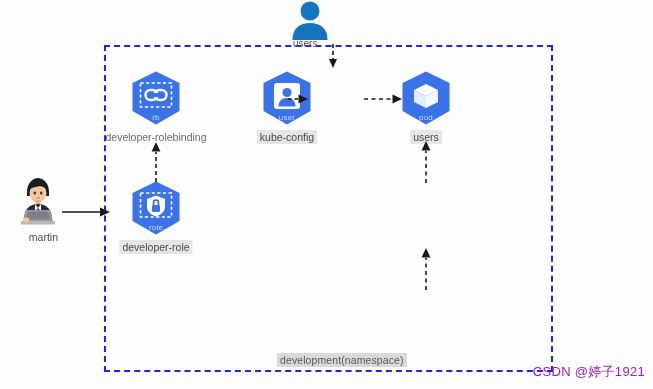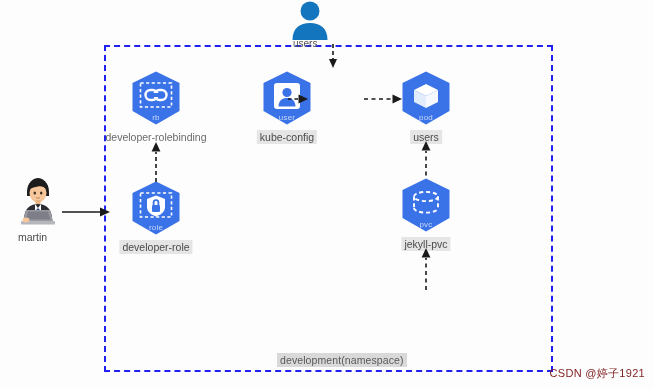--- a/index.html
+++ b/index.html
@@ -95,33 +95,33 @@
     white-space: nowrap;
   }
 
   
   .martin-actor { position: absolute; left: 14px; top: 176px; width: 48px; height: 52px; }
   .martin-label {
     position: absolute;
     left: 18px;
     top: 231px;
     width: 40px;
-    text-align: left;
+    text-align: right;
     font-size: 10.5px;
     color: #4a4a4a;
     white-space: nowrap;
   }
 
   
   .watermark {
     position: absolute;
     right: 8px;
     bottom: 8px;
-    font-size: 11px;
-    color: #7f1d1d;
+    font-size: 13px;
+    color: #a21caf;
     letter-spacing: 0.3px;
     white-space: nowrap;
     margin-top: 14px;
   }
 </style>
 </head>
 <body>
 
 <div id="canvas">
 
@@ -263,36 +263,20 @@
     <div class="node-caption hl">users</div>
   </div>
 
   <div class="edge" style="left:418px; top:139px;">
     <svg width="20" height="44">
       <line x1="8" y1="44" x2="8" y2="12" stroke="#1a1a1a" stroke-width="1.6" stroke-dasharray="4,3.5"></line>
       <polygon points="8,2 3.6,11.5 12.4,11.5" fill="#1a1a1a"></polygon>
     </svg>
   </div>
 
-  <div class="node" style="left:398px; top:177px;">
-    <div class="hex">
-      <svg width="56" height="56" viewBox="0 0 56 56">
-        <polygon points="28,1.5 51.5,13 51.5,41 28,54.5 4.5,41 4.5,13" fill="#3a72e8"></polygon>
-
-        <ellipse cx="28" cy="19.5" rx="12" ry="4.6" fill="none" stroke="#ffffff" stroke-width="1.9" stroke-dasharray="4,2.8"></ellipse>
-
-        <line x1="16" y1="19.5" x2="16" y2="31" stroke="#ffffff" stroke-width="1.9" stroke-dasharray="4,2.8"></line>
-        <line x1="40" y1="19.5" x2="40" y2="31" stroke="#ffffff" stroke-width="1.9" stroke-dasharray="4,2.8"></line>
-
-        <path d="M16 31 A12 4.6 0 0 0 40 31" fill="none" stroke="#ffffff" stroke-width="1.9" stroke-dasharray="4,2.8"></path>
-      </svg>
-    </div>
-    <div class="node-kind">pvc</div>
-    <div class="node-caption hl">jekyll-pvc</div>
-  </div>
 
   <div class="edge" style="left:418px; top:246px;">
     <svg width="20" height="44">
       <line x1="8" y1="44" x2="8" y2="12" stroke="#1a1a1a" stroke-width="1.6" stroke-dasharray="4,3.5"></line>
       <polygon points="8,2 3.6,11.5 12.4,11.5" fill="#1a1a1a"></polygon>
     </svg>
   </div>
 
 
   <div class="watermark">CSDN @婷子1921</div>

